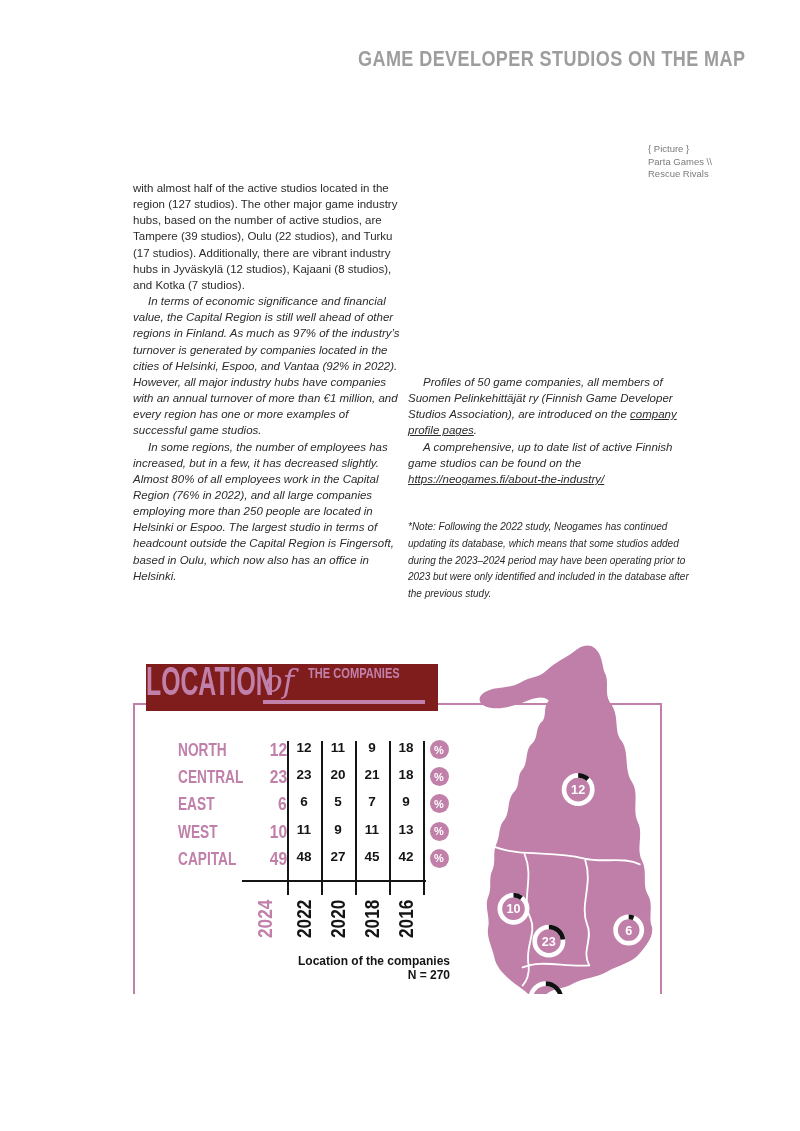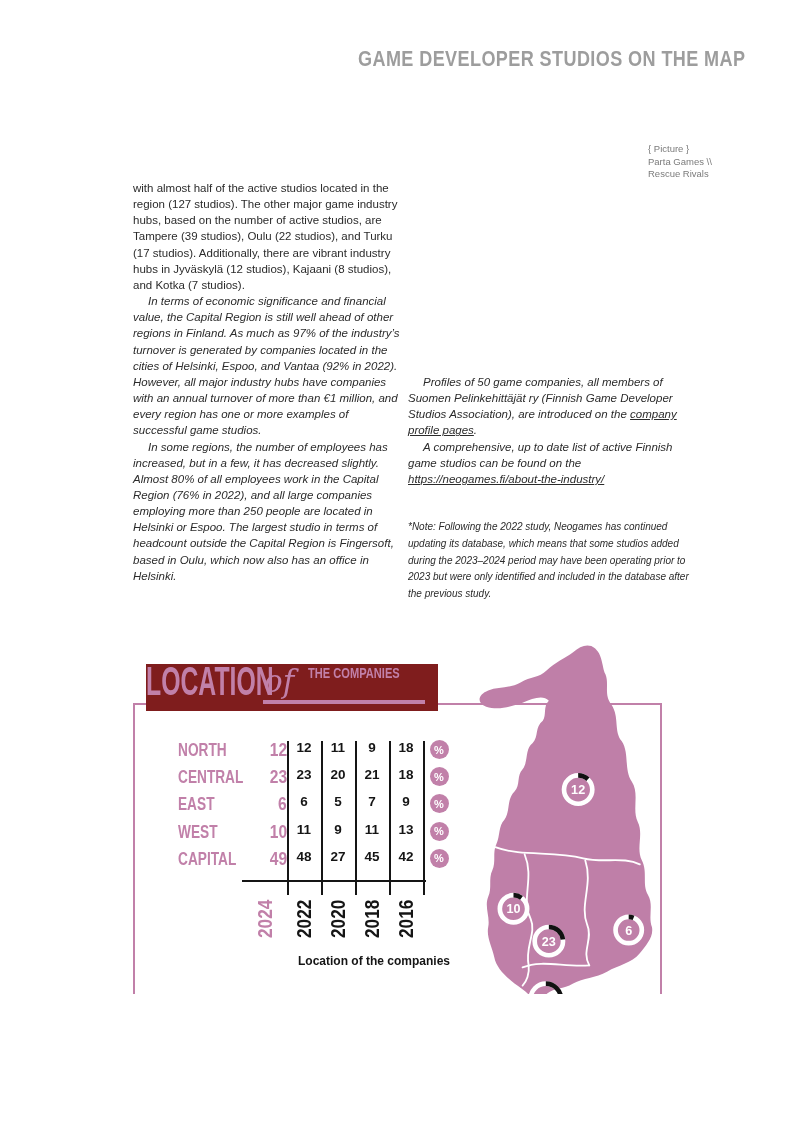--- a/index.html
+++ b/index.html
@@ -173,20 +173,21 @@
   <div class="axis"></div>
 
   <div class="year pink" style="left:237px">2024</div>
   <div class="year" style="left:276px">2022</div>
   <div class="year" style="left:310px">2020</div>
   <div class="year" style="left:344px">2018</div>
   <div class="year" style="left:378px">2016</div>
 
   <div class="tcaption">
     <div>Location of the companies</div>
+    <div>N = 270</div>
   </div>
 
   <svg class="map" viewBox="0 0 200 380">
     <path fill="#bf7fa8" d="M 128,6
       C 140,12 138,26 142,34 C 146,44 140,54 148,64 C 156,76 150,90 158,100
       C 166,112 160,128 168,140 C 176,152 168,168 174,180 C 180,192 172,206 178,218
       C 184,230 178,242 184,252 C 190,262 184,274 188,284 C 190,294 182,302 176,310
       C 168,320 154,322 144,328 C 132,335 120,334 110,340 C 100,346 92,344 84,350
       C 82,360 82,370 74,374 C 68,374 66,364 68,356 C 68,350 60,346 52,340
       C 42,332 34,324 32,314 C 30,304 24,294 26,284 C 28,274 22,264 26,254

